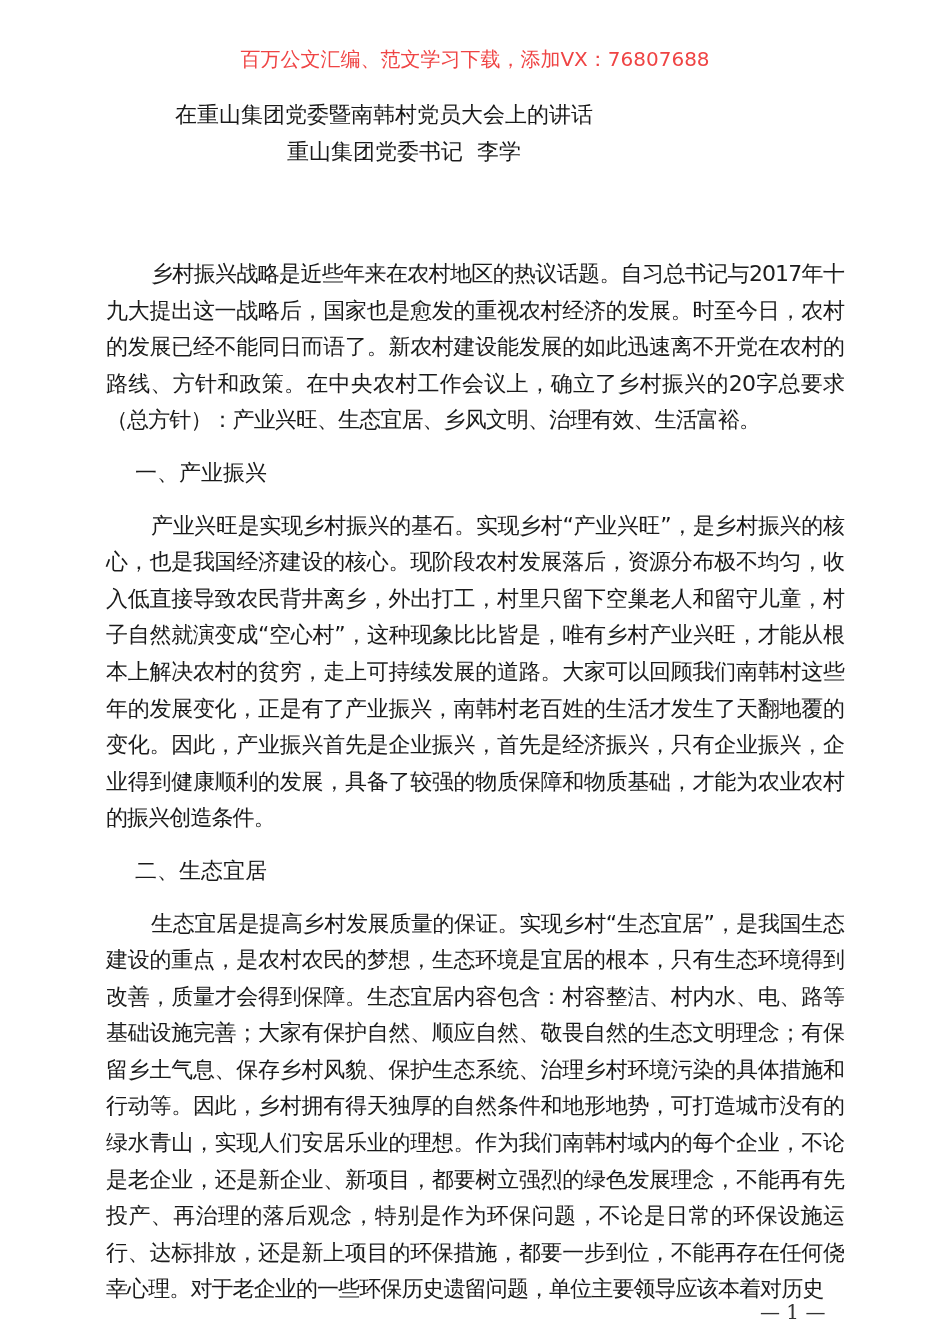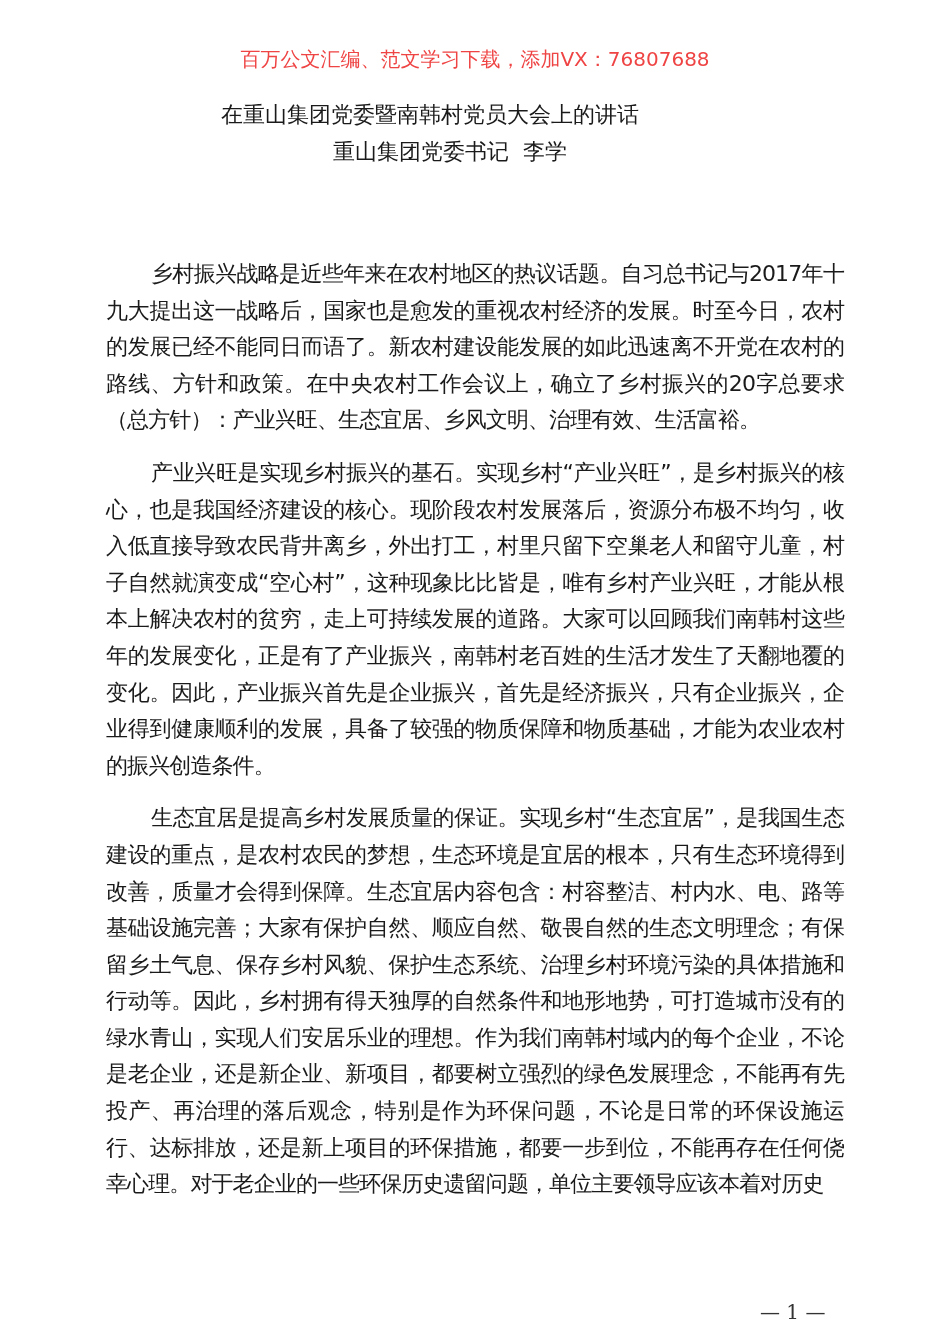--- a/index.html
+++ b/index.html
@@ -1,37 +1,39 @@
 <!DOCTYPE html>
 <html><head>
 <meta charset="utf-8">
 <style>
   html, body { margin: 0; padding: 0; background: #ffffff; }
   body { width: 950px; height: 1344px; position: relative; overflow: hidden;
          font-family: "DejaVu Sans", "Liberation Sans", sans-serif; color: #1a1a1a; }
   .watermark { position: absolute; top: 44px; left: 0; width: 950px; text-align: center;
                font-size: 20px; line-height: 30px; color: #ef4444; letter-spacing: 0px; }
-  .title-block { position: absolute; top: 96px; left: 16px; width: 768px; text-align: center; padding-left: 30px; }
+  .title-block { position: absolute; top: 96px; left: 0; width: 768px; text-align: center; }
   .title-line { font-size: 22px; line-height: 37px; height: 37px; color: #1a1a1a; }
   .body { position: absolute; top: 240px; left: 90px; width: 770px; }
   .para { font-size: 22px; line-height: 36.6px; margin: 16px; text-align: justify;
           text-indent: 45px; word-break: break-all; letter-spacing: -0.9px; }
   .heading { font-size: 22px; line-height: 36.6px; margin: 0; text-indent: 45px; }
   .page-num { position: absolute; top: 1300px; left: 760px; font-size: 20px;
               font-family: "DejaVu Serif", "Liberation Serif", serif; color: #333; }
 </style>
 </head>
 <body>
 
 <div class="watermark">百万公文汇编、范文学习下载，添加VX：76807688</div>
 
 <div class="title-block">
   <div class="title-line">在重山集团党委暨南韩村党员大会上的讲话</div>
   <div class="title-line" style="white-space:pre;margin-left:40px;">重山集团党委书记  李学</div>
 </div>
 
 <div class="body">
   <p class="para">乡村振兴战略是近些年来在农村地区的热议话题。自习总书记与2017年十九大提出这一战略后，国家也是愈发的重视农村经济的发展。时至今日，农村的发展已经不能同日而语了。新农村建设能发展的如此迅速离不开党在农村的路线、方针和政策。在中央农村工作会议上，确立了乡村振兴的20字总要求（总方针）：产业兴旺、生态宜居、乡风文明、治理有效、生活富裕。</p>
+  <p class="heading">一、产业振兴</p>
   <p class="para">产业兴旺是实现乡村振兴的基石。实现乡村“产业兴旺”，是乡村振兴的核心，也是我国经济建设的核心。现阶段农村发展落后，资源分布极不均匀，收入低直接导致农民背井离乡，外出打工，村里只留下空巢老人和留守儿童，村子自然就演变成“空心村”，这种现象比比皆是，唯有乡村产业兴旺，才能从根本上解决农村的贫穷，走上可持续发展的道路。大家可以回顾我们南韩村这些年的发展变化，正是有了产业振兴，南韩村老百姓的生活才发生了天翻地覆的变化。因此，产业振兴首先是企业振兴，首先是经济振兴，只有企业振兴，企业得到健康顺利的发展，具备了较强的物质保障和物质基础，才能为农业农村的振兴创造条件。</p>
+  <p class="heading">二、生态宜居</p>
   <p class="para">生态宜居是提高乡村发展质量的保证。实现乡村“生态宜居”，是我国生态建设的重点，是农村农民的梦想，生态环境是宜居的根本，只有生态环境得到改善，质量才会得到保障。生态宜居内容包含：村容整洁、村内水、电、路等基础设施完善；大家有保护自然、顺应自然、敬畏自然的生态文明理念；有保留乡土气息、保存乡村风貌、保护生态系统、治理乡村环境污染的具体措施和行动等。因此，乡村拥有得天独厚的自然条件和地形地势，可打造城市没有的绿水青山，实现人们安居乐业的理想。作为我们南韩村域内的每个企业，不论是老企业，还是新企业、新项目，都要树立强烈的绿色发展理念，不能再有先投产、再治理的落后观念，特别是作为环保问题，不论是日常的环保设施运行、达标排放，还是新上项目的环保措施，都要一步到位，不能再存在任何侥幸心理。对于老企业的一些环保历史遗留问题，单位主要领导应该本着对历史</p>
 </div>
 
 <div class="page-num">— 1 —</div>
 
 </body></html>

